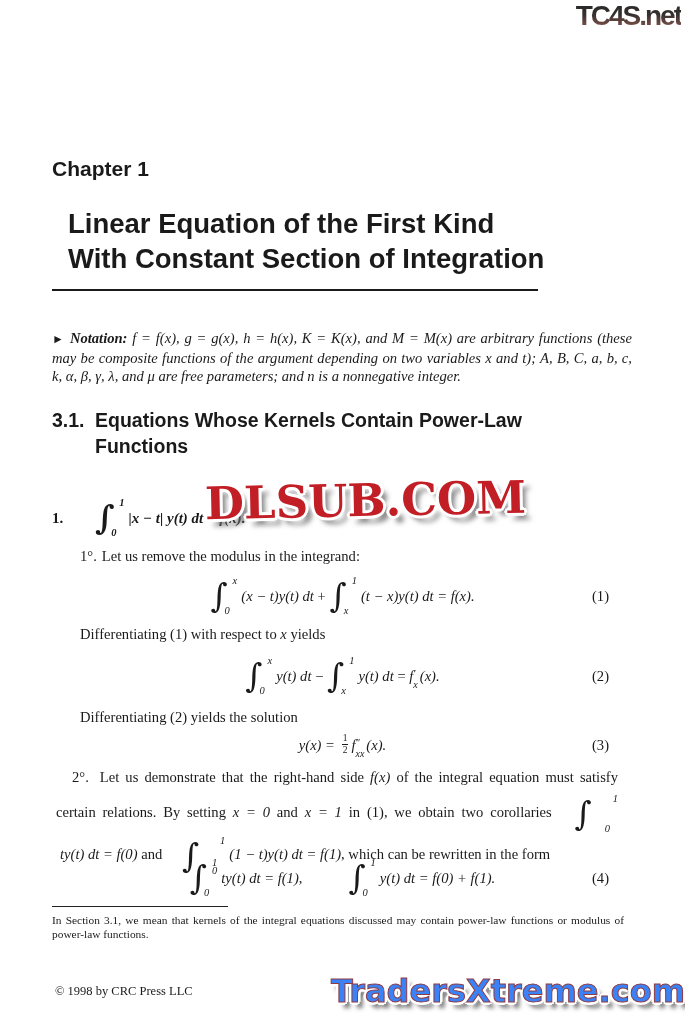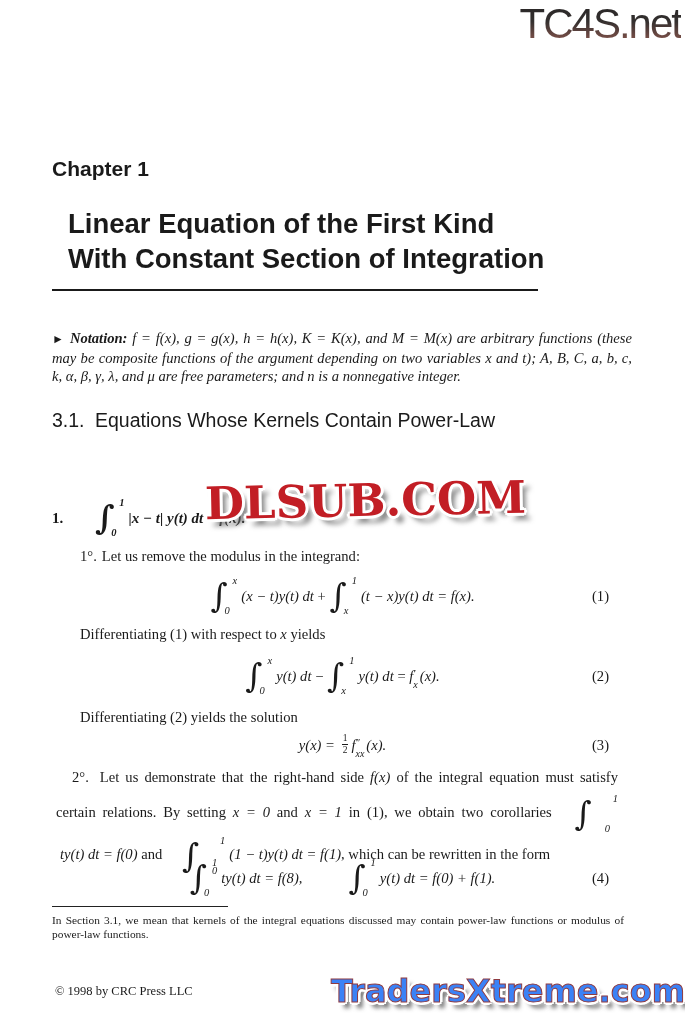--- a/index.html
+++ b/index.html
@@ -1,21 +1,21 @@
 <!DOCTYPE html>
 <html><head>
 <meta charset="utf-8">
 <style>
   html,body{margin:0;padding:0;background:#ffffff;}
   #page{position:relative;width:685px;height:1024px;background:#ffffff;overflow:hidden;
         font-family:"Liberation Serif",serif;color:#1a1a1a;}
 
   
   .wm-top{position:absolute;top:0px;right:4px;z-index:6;
-    font-family:"Liberation Sans",sans-serif;font-weight:400;font-size:42px;letter-spacing:-2px;
+    font-family:"Liberation Sans",sans-serif;font-weight:700;font-size:28px;letter-spacing:-2px;
     background:linear-gradient(180deg,#262424 0%,#34302f 45%,#6e4a44 75%,#9a6156 100%);
     -webkit-background-clip:text;background-clip:text;color:transparent;margin-left:12px;}
   .wm-mid{position:absolute;left:205px;top:478px;z-index:6;
     font-family:"DejaVu Serif",serif;font-weight:bold;font-size:45px;line-height:1;
     color:#c21e25;transform:rotate(-1.2deg);white-space:nowrap;
     text-shadow:-2px -2px 0 #fff,2px -2px 0 #fff,-2px 2px 0 #fff,2px 2px 0 #fff,
       -3px 0 0 #fff,3px 0 0 #fff,0 -3px 0 #fff,0 3px 0 #fff,
       6px 7px 5px rgba(110,110,110,.8);}
   .wm-bottom{position:absolute;right:0px;top:972px;z-index:6;
     font-family:"DejaVu Sans",sans-serif;font-weight:bold;font-size:32px;line-height:1.2;
@@ -33,21 +33,21 @@
 
   
   .notation{position:absolute;left:52px;top:329px;width:580px;
     font-size:14.6px;line-height:18.6px;text-align:justify;font-style:italic;}
   .notation .marker{font-style:normal;font-size:12px;margin-right:6px;}
   .notation .nlabel{font-weight:bold;}
   .mi{font-style:italic;}
 
   
   .section{position:absolute;left:52px;top:407px;display:flex;
-    font-family:"Liberation Sans",sans-serif;font-weight:normal;font-size:19.5px;line-height:26px;}
+    font-family:"Liberation Sans",sans-serif;font-weight:bold;font-size:19.5px;line-height:26px;}
   .sec-num{width:43px;flex:0 0 auto;}
   .subsection{position:absolute;left:52px;top:465px;border:1.3px solid #1a1a1a;
     padding:2px 10px 3px 8px;font-weight:bold;font-size:14px;white-space:nowrap;}
   .subsection .ss-num{margin-right:9px;}
 
   
   .int{display:inline-flex;align-items:center;vertical-align:middle;}
   .isign{font-family:"DejaVu Serif",serif;font-size:33px;line-height:42px;font-style:normal;}
   .ilim{display:inline-flex;flex-direction:column;justify-content:space-between;height:40px;
     font-size:10.5px;line-height:1;font-style:italic;margin-left:0;}
@@ -100,20 +100,21 @@
   <div class="title-rule"></div>
 
   <div class="notation">
     <span class="marker">►</span><span class="nlabel">Notation:</span><span> f = f(x), g = g(x), h = h(x), K = K(x), and M = M(x) are arbitrary functions (these may be composite functions of the argument depending on two variables x and t); A, B, C, a, b, c, k, α, β, γ, λ, and μ are free parameters; and n is a nonnegative integer.</span>
   </div>
 
   <div class="section">
     <span class="sec-num">3.1.</span>
     <span>
       <div>Equations Whose Kernels Contain Power-Law</div>
+      <div>Functions</div>
     </span>
   </div>
 
 
   <div class="item-row bold">
     <span class="item-num">1.</span>
     <span class="int item-int">
       <span class="isign">∫</span>
       <span class="ilim">
         <span class="isup">1</span>
@@ -225,21 +226,21 @@
 
   <div class="eq" style="top:854px;height:48px;">
     <div class="eqbody">
       <span class="int">
         <span class="isign">∫</span>
         <span class="ilim">
           <span class="isup">1</span>
           <span class="isub">0</span>
         </span>
       </span>
-      <span class="ibody">ty(t) dt = f(8),</span>
+      <span class="ibody">ty(t) dt = f(1),</span>
       <span class="eqgap"></span>
       <span class="int">
         <span class="isign">∫</span>
         <span class="ilim">
           <span class="isup">1</span>
           <span class="isub">0</span>
         </span>
       </span>
       <span class="ibody">y(t) dt = f(0) + f(1).</span>
     </div>

